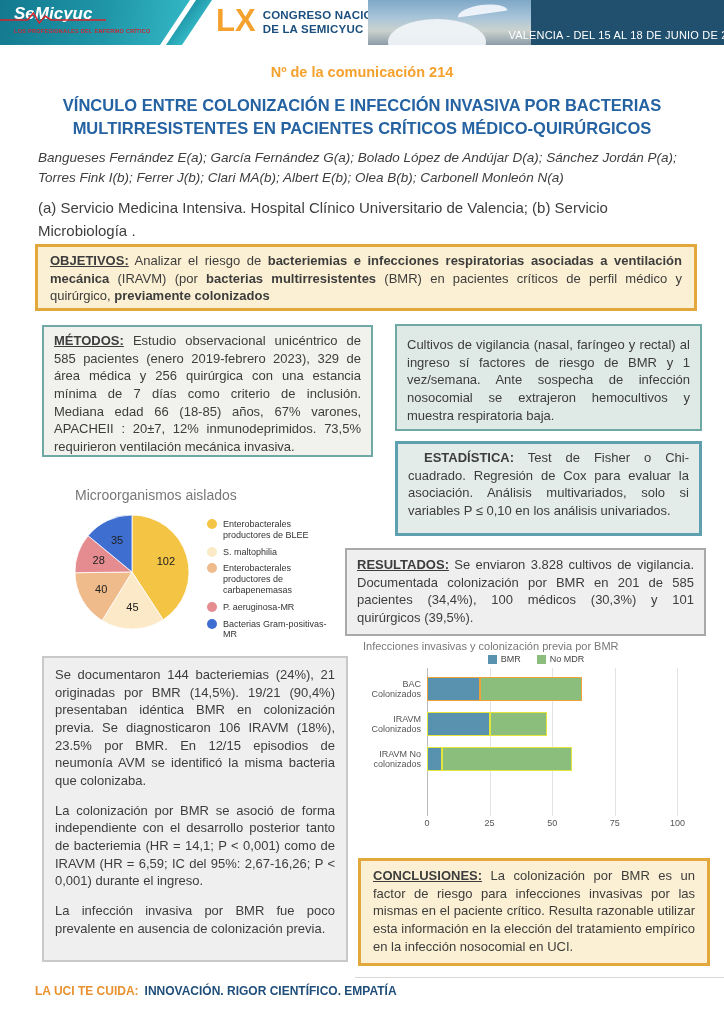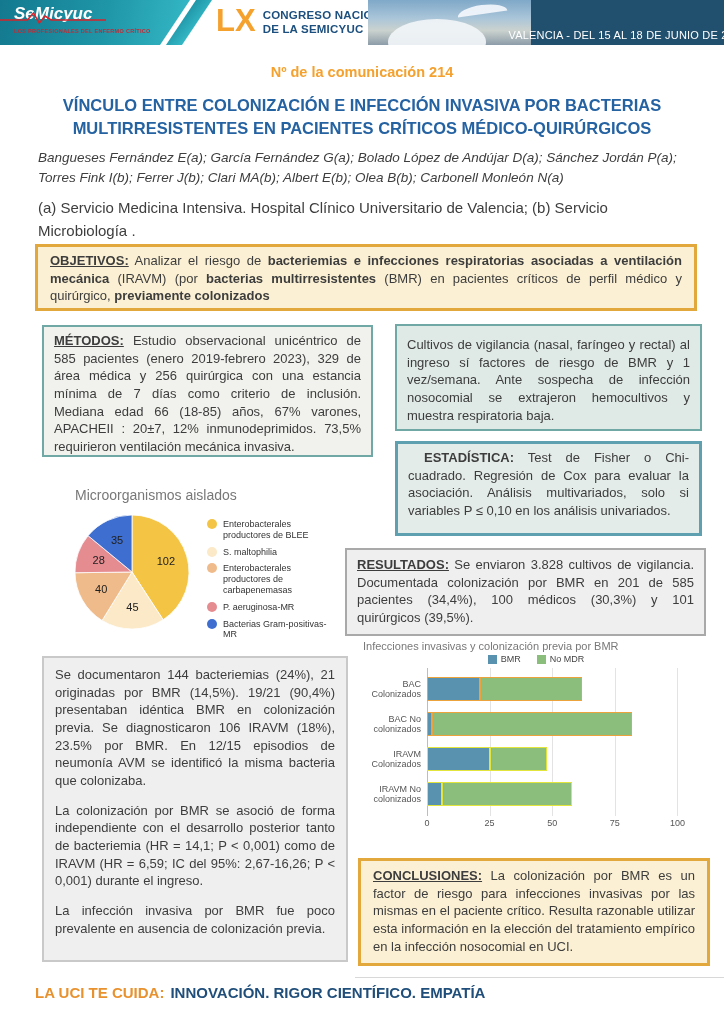--- a/index.html
+++ b/index.html
@@ -74,21 +74,21 @@
   .brow{height:24px;position:relative;}
   .blabel{position:absolute;right:100%;margin-right:6px;width:64px;text-align:right;font-size:9px;color:#555;
      top:50%;transform:translateY(-50%);line-height:1.15;}
   .bwrap{height:100%;display:flex;}
   .bseg{height:100%;border:1.2px solid;box-sizing:border-box;}
   #bar-xaxis{position:relative;margin-left:70px;height:14px;font-size:9px;color:#555;}
   #bar-xaxis span{position:absolute;top:2px;transform:translateX(-50%);}
 
   
   #footer-rule{position:absolute;left:355px;top:977px;width:369px;height:1px;background:#D8D8D8;}
-  #footer{position:absolute;left:35px;top:984px;font-weight:700;font-size:15px;white-space:nowrap;}
+  #footer{position:absolute;left:35px;top:984px;font-weight:700;font-size:12px;white-space:nowrap;}
   .fo{color:#E8922F;margin-right:6px;}
   .fb{color:#1F4E7A;}
 </style>
 </head>
 <body>
 
 <div id="page">
 
   <div id="header">
     <div id="logo-block">
@@ -211,27 +211,20 @@
         </div>
       <div id="bar-rows">
           <div class="brow">
             <div class="blabel">BAC Colonizados</div>
             <div class="bwrap" style="width: 53.913%;">
               <div class="bseg" style="width: 33.871%; background: rgb(88, 146, 175); border-color: rgb(237, 163, 59);"></div>
               <div class="bseg" style="width: 66.129%; background: rgb(139, 190, 124); border-color: rgb(237, 163, 59);"></div>
             </div>
           </div>
           <div class="brow">
-            <div class="blabel">BAC No colonizados</div>
-            <div class="bwrap" style="width: 71.3043%;">
-              <div class="bseg" style="width: 2.43902%; background: rgb(88, 146, 175); border-color: rgb(237, 163, 59);"></div>
-              <div class="bseg" style="width: 97.561%; background: rgb(139, 190, 124); border-color: rgb(237, 163, 59);"></div>
-            </div>
-          </div>
-          <div class="brow">
             <div class="blabel">IRAVM Colonizados</div>
             <div class="bwrap" style="width: 41.7391%;">
               <div class="bseg" style="width: 52.0833%; background: rgb(88, 146, 175); border-color: rgb(227, 229, 60);"></div>
               <div class="bseg" style="width: 47.9167%; background: rgb(139, 190, 124); border-color: rgb(227, 229, 60);"></div>
             </div>
           </div>
           <div class="brow">
             <div class="blabel">IRAVM No colonizados</div>
             <div class="bwrap" style="width: 50.4348%;">
               <div class="bseg" style="width: 10.3448%; background: rgb(88, 146, 175); border-color: rgb(227, 229, 60);"></div>

